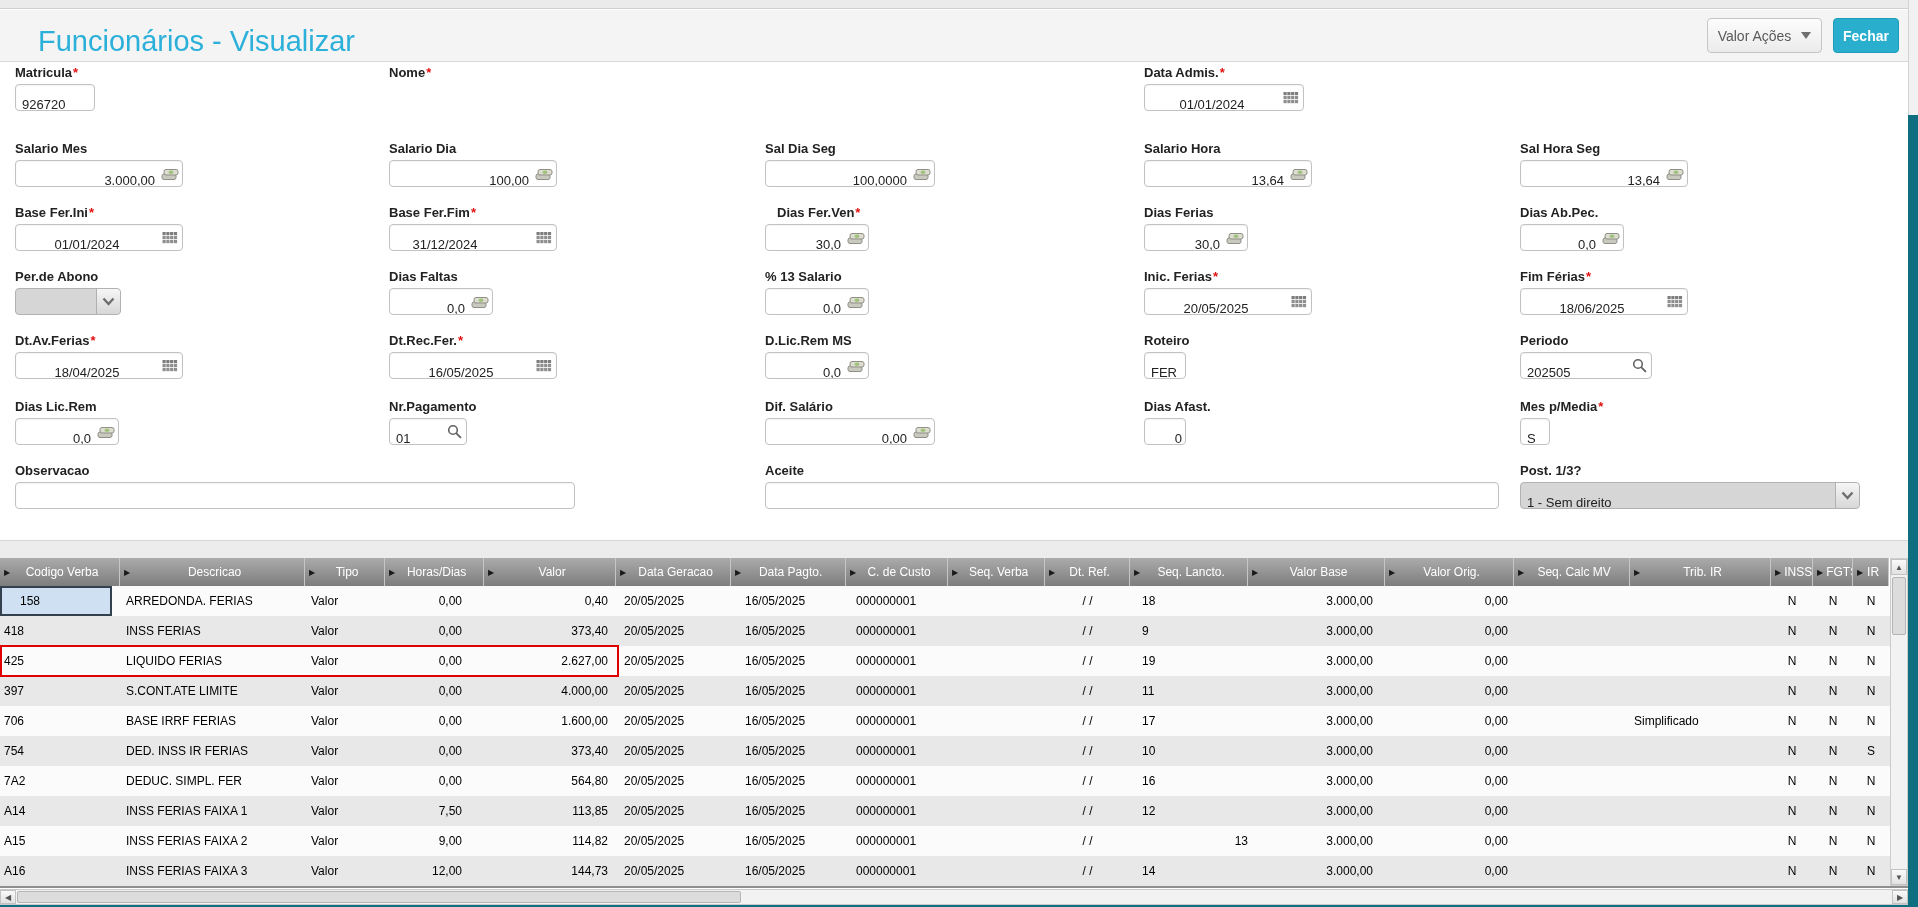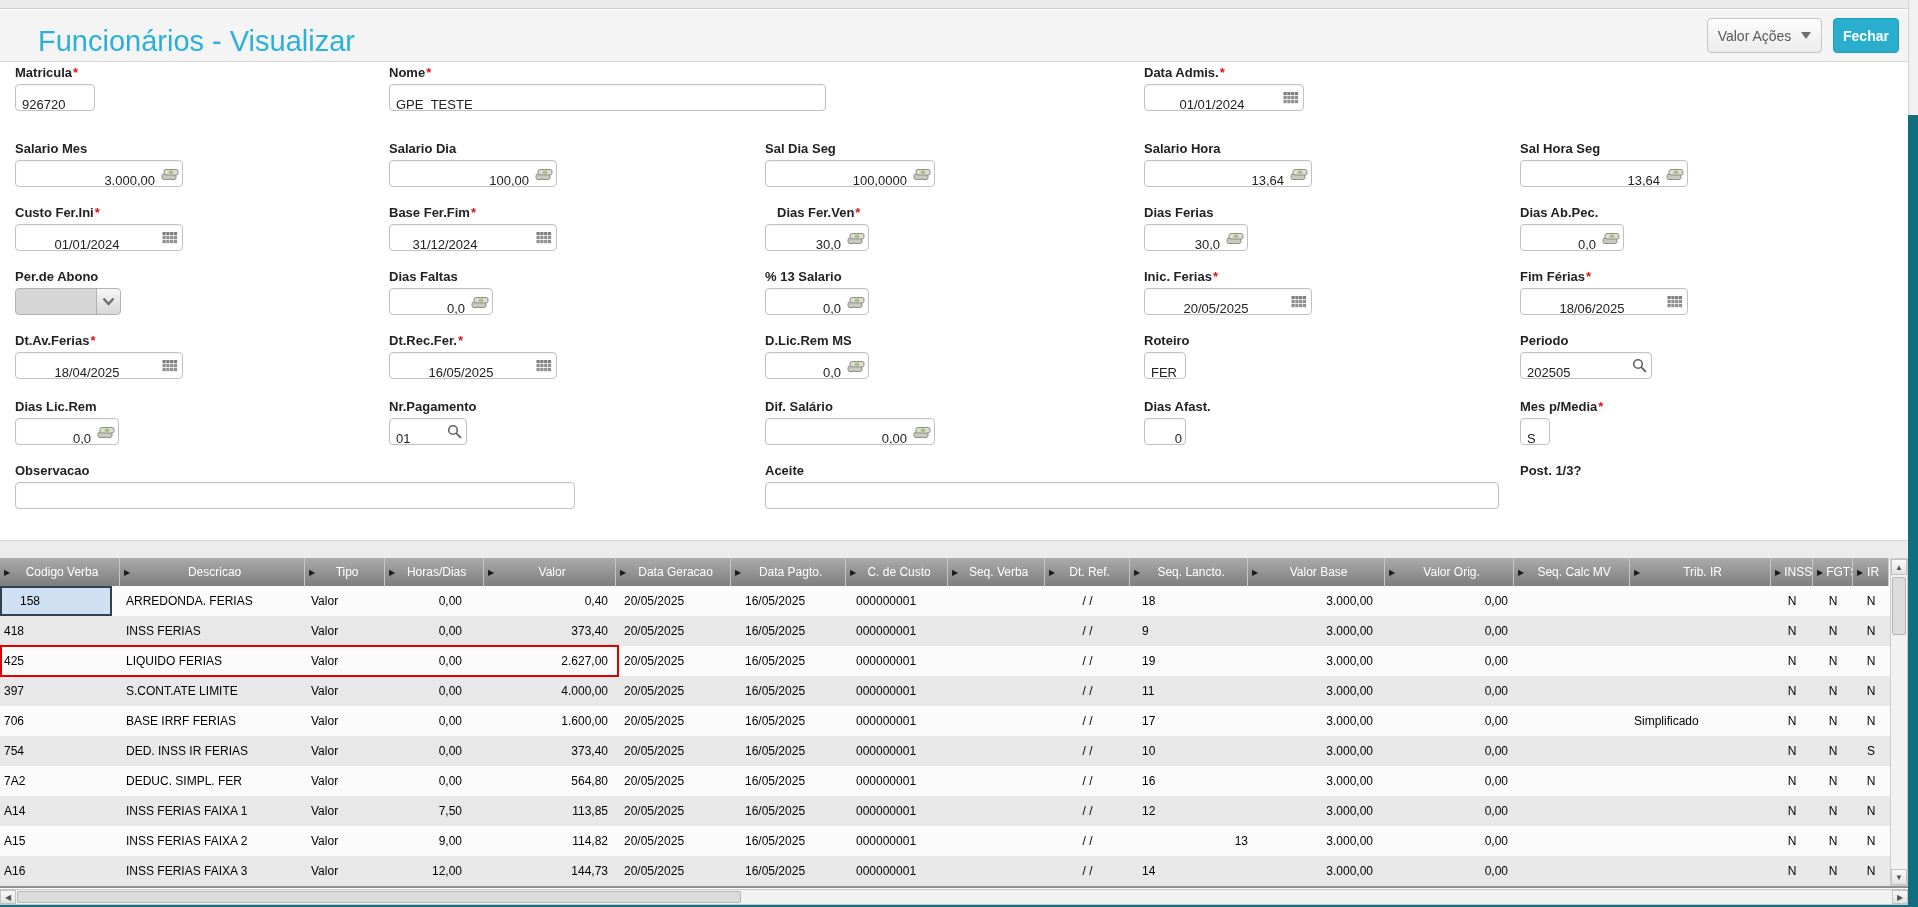--- a/index.html
+++ b/index.html
@@ -78,23 +78,20 @@
       <span>Fechar</span>
     </div>
   </div>
 
   <div class="form-area" id="form-area">
       <div class="field-label" style="left: 15px; top: 3px;"><span>Matricula</span><span class="req">*</span></div>
       <div class="input" style="left: 15px; top: 22px; width: 80px;">
         <span class="val left">926720</span>
       </div>
       <div class="field-label" style="left: 389px; top: 3px;"><span>Nome</span><span class="req">*</span></div>
-      <div class="input" style="left: 389px; top: 22px; width: 437px;">
-        <span class="val left">GPE_TESTE</span>
-      </div>
       <div class="field-label" style="left: 1144px; top: 3px;"><span>Data Admis.</span><span class="req">*</span></div>
       <div class="input" style="left: 1144px; top: 22px; width: 160px;">
         <span class="val center">01/01/2024</span>
         <span class="ficon">
           <svg width="16" height="14" viewBox="0 0 16 14">
             <g fill="#8f8f8f">
               <rect x="0.5" y="1" width="3.2" height="3.2" fill="#7d7d7d"></rect>
               <rect x="4.3" y="1" width="3.2" height="3.2" fill="#7d7d7d"></rect>
               <rect x="8.1" y="1" width="3.2" height="3.2" fill="#7d7d7d"></rect>
               <rect x="11.9" y="1" width="3.2" height="3.2" fill="#7d7d7d"></rect>
@@ -158,21 +155,21 @@
       <div class="input" style="left: 1520px; top: 98px; width: 168px;">
         <span class="val right">13,64</span>
         <span class="ficon">
           <svg width="18" height="14" viewBox="0 0 18 14">
             <rect x="1" y="7" width="14" height="5.5" rx="2" fill="#c9c9c0" stroke="#8f8f85"></rect>
             <rect x="3" y="2.5" width="14" height="5.5" rx="2" fill="#deddd2" stroke="#8f8f85"></rect>
             <ellipse cx="10" cy="5.2" rx="2.4" ry="1.8" fill="#9fc37a"></ellipse>
           </svg>
         </span>
       </div>
-      <div class="field-label" style="left: 15px; top: 143px;"><span>Custo Fer.Ini</span><span class="req">*</span></div>
+      <div class="field-label" style="left: 15px; top: 143px;"><span>Base Fer.Ini</span><span class="req">*</span></div>
       <div class="input" style="left: 15px; top: 162px; width: 168px;">
         <span class="val center">01/01/2024</span>
         <span class="ficon">
           <svg width="16" height="14" viewBox="0 0 16 14">
             <g fill="#8f8f8f">
               <rect x="0.5" y="1" width="3.2" height="3.2" fill="#7d7d7d"></rect>
               <rect x="4.3" y="1" width="3.2" height="3.2" fill="#7d7d7d"></rect>
               <rect x="8.1" y="1" width="3.2" height="3.2" fill="#7d7d7d"></rect>
               <rect x="11.9" y="1" width="3.2" height="3.2" fill="#7d7d7d"></rect>
               <rect x="0.5" y="5" width="3.2" height="3.2"></rect>
@@ -428,20 +425,28 @@
       </div>
       <div class="field-label" style="left: 15px; top: 401px;"><span>Observacao</span></div>
       <div class="input" style="left: 15px; top: 420px; width: 560px;">
         <span class="val left"></span>
       </div>
       <div class="field-label" style="left: 765px; top: 401px;"><span>Aceite</span></div>
       <div class="input" style="left: 765px; top: 420px; width: 734px;">
         <span class="val left"></span>
       </div>
       <div class="field-label" style="left: 1520px; top: 401px;"><span>Post. 1/3?</span></div>
+      <div class="input selectbox" style="left: 1520px; top: 420px; width: 340px;">
+        <span class="val left">1 - Sem direito</span>
+        <span class="select-btn">
+          <svg width="13" height="9" viewBox="0 0 13 9">
+            <polyline points="1.5,1.5 6.5,7 11.5,1.5" fill="none" stroke="#6f6f6f" stroke-width="2.4"></polyline>
+          </svg>
+        </span>
+      </div>
     </div>
 
   <div class="pre-table-strip"></div>
 
   <div class="grid" id="grid">
       <div class="th" style="left: 0px; width: 120px;">
         <span class="th-arrow">▶</span>
         <span class="th-label">Codigo Verba</span>
       </div>
       <div class="th" style="left: 120px; width: 185px;">

